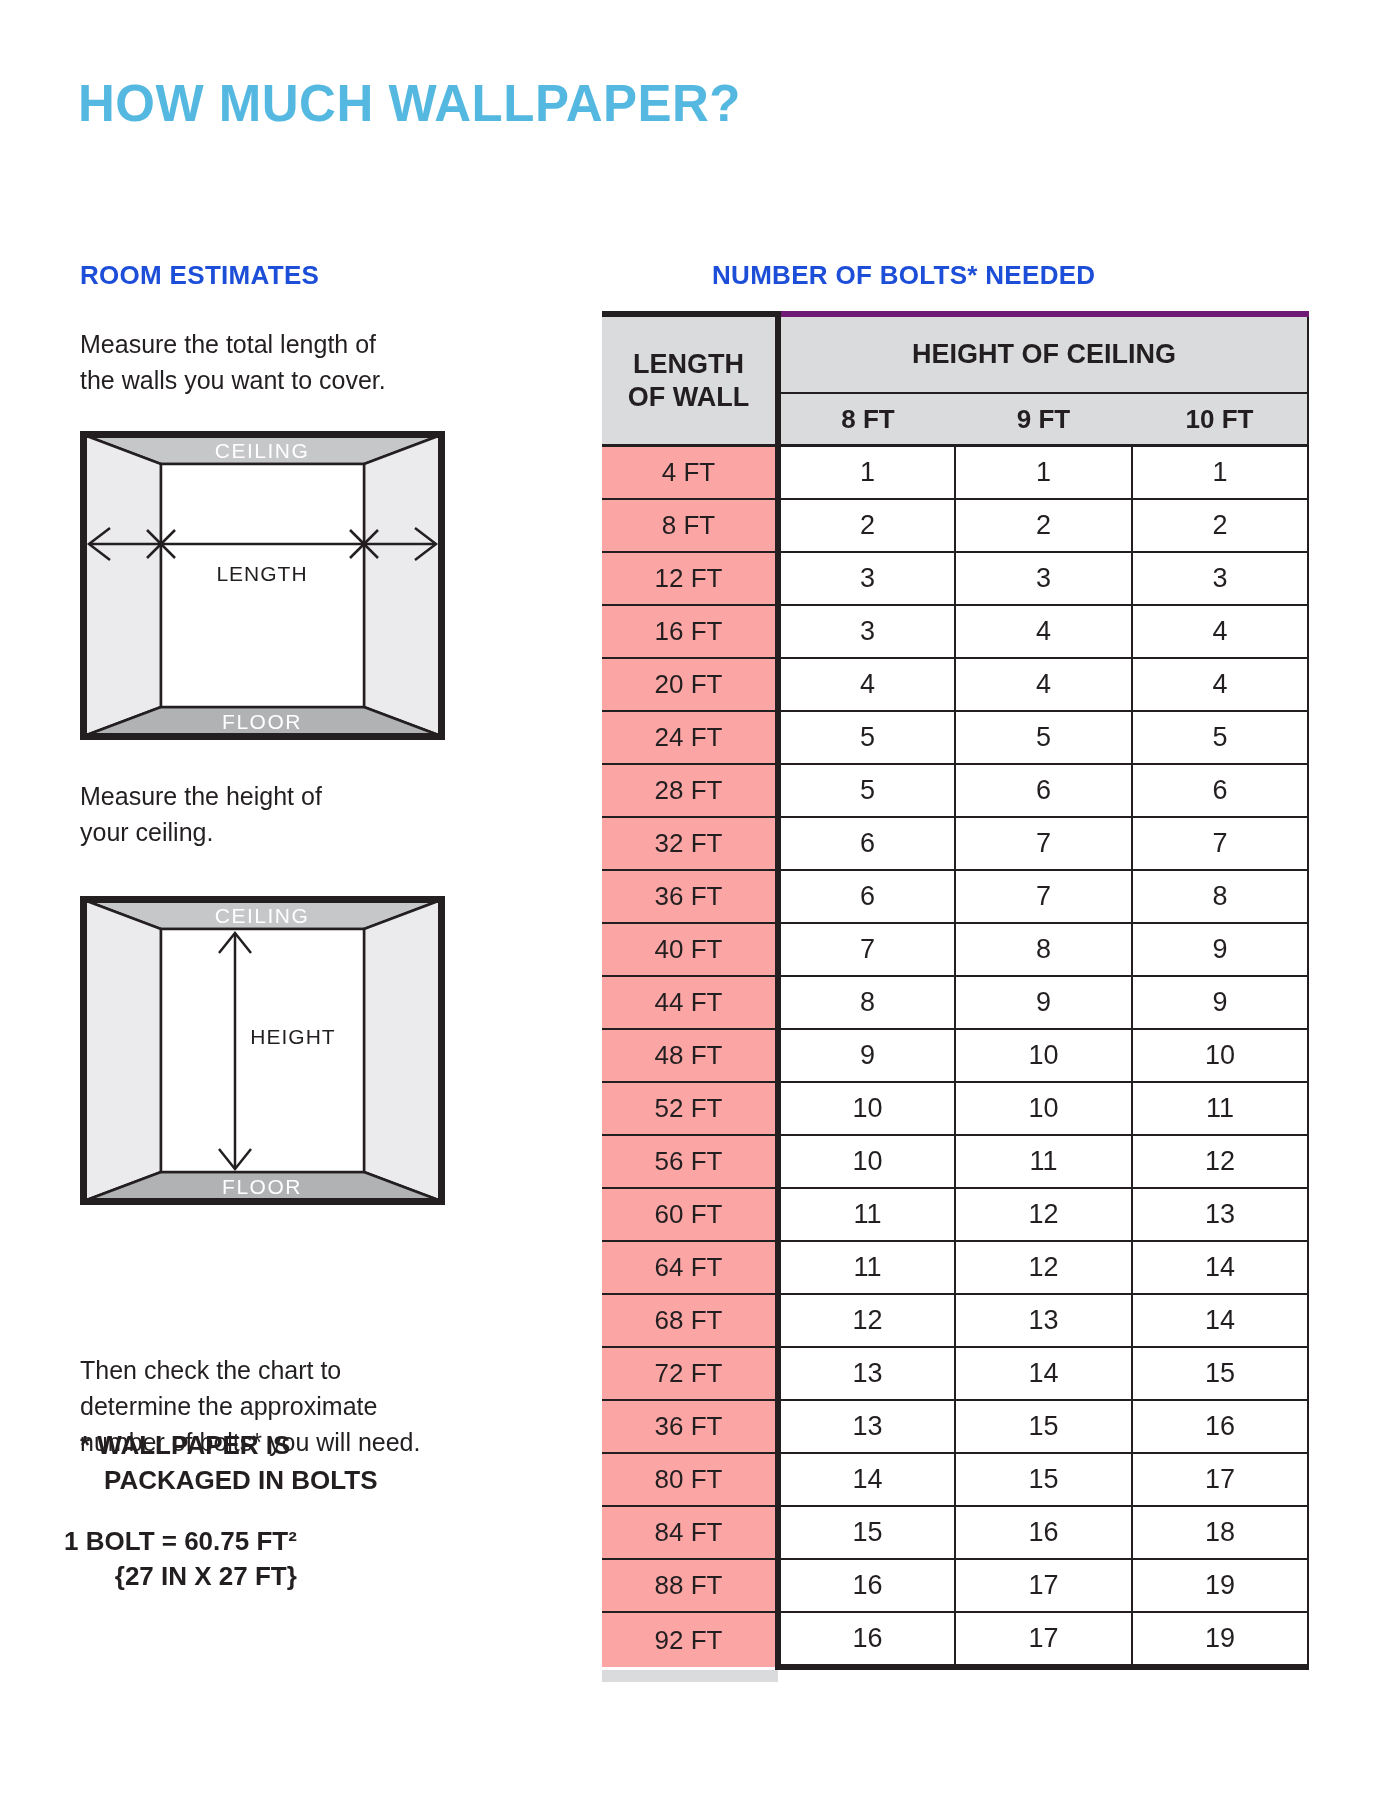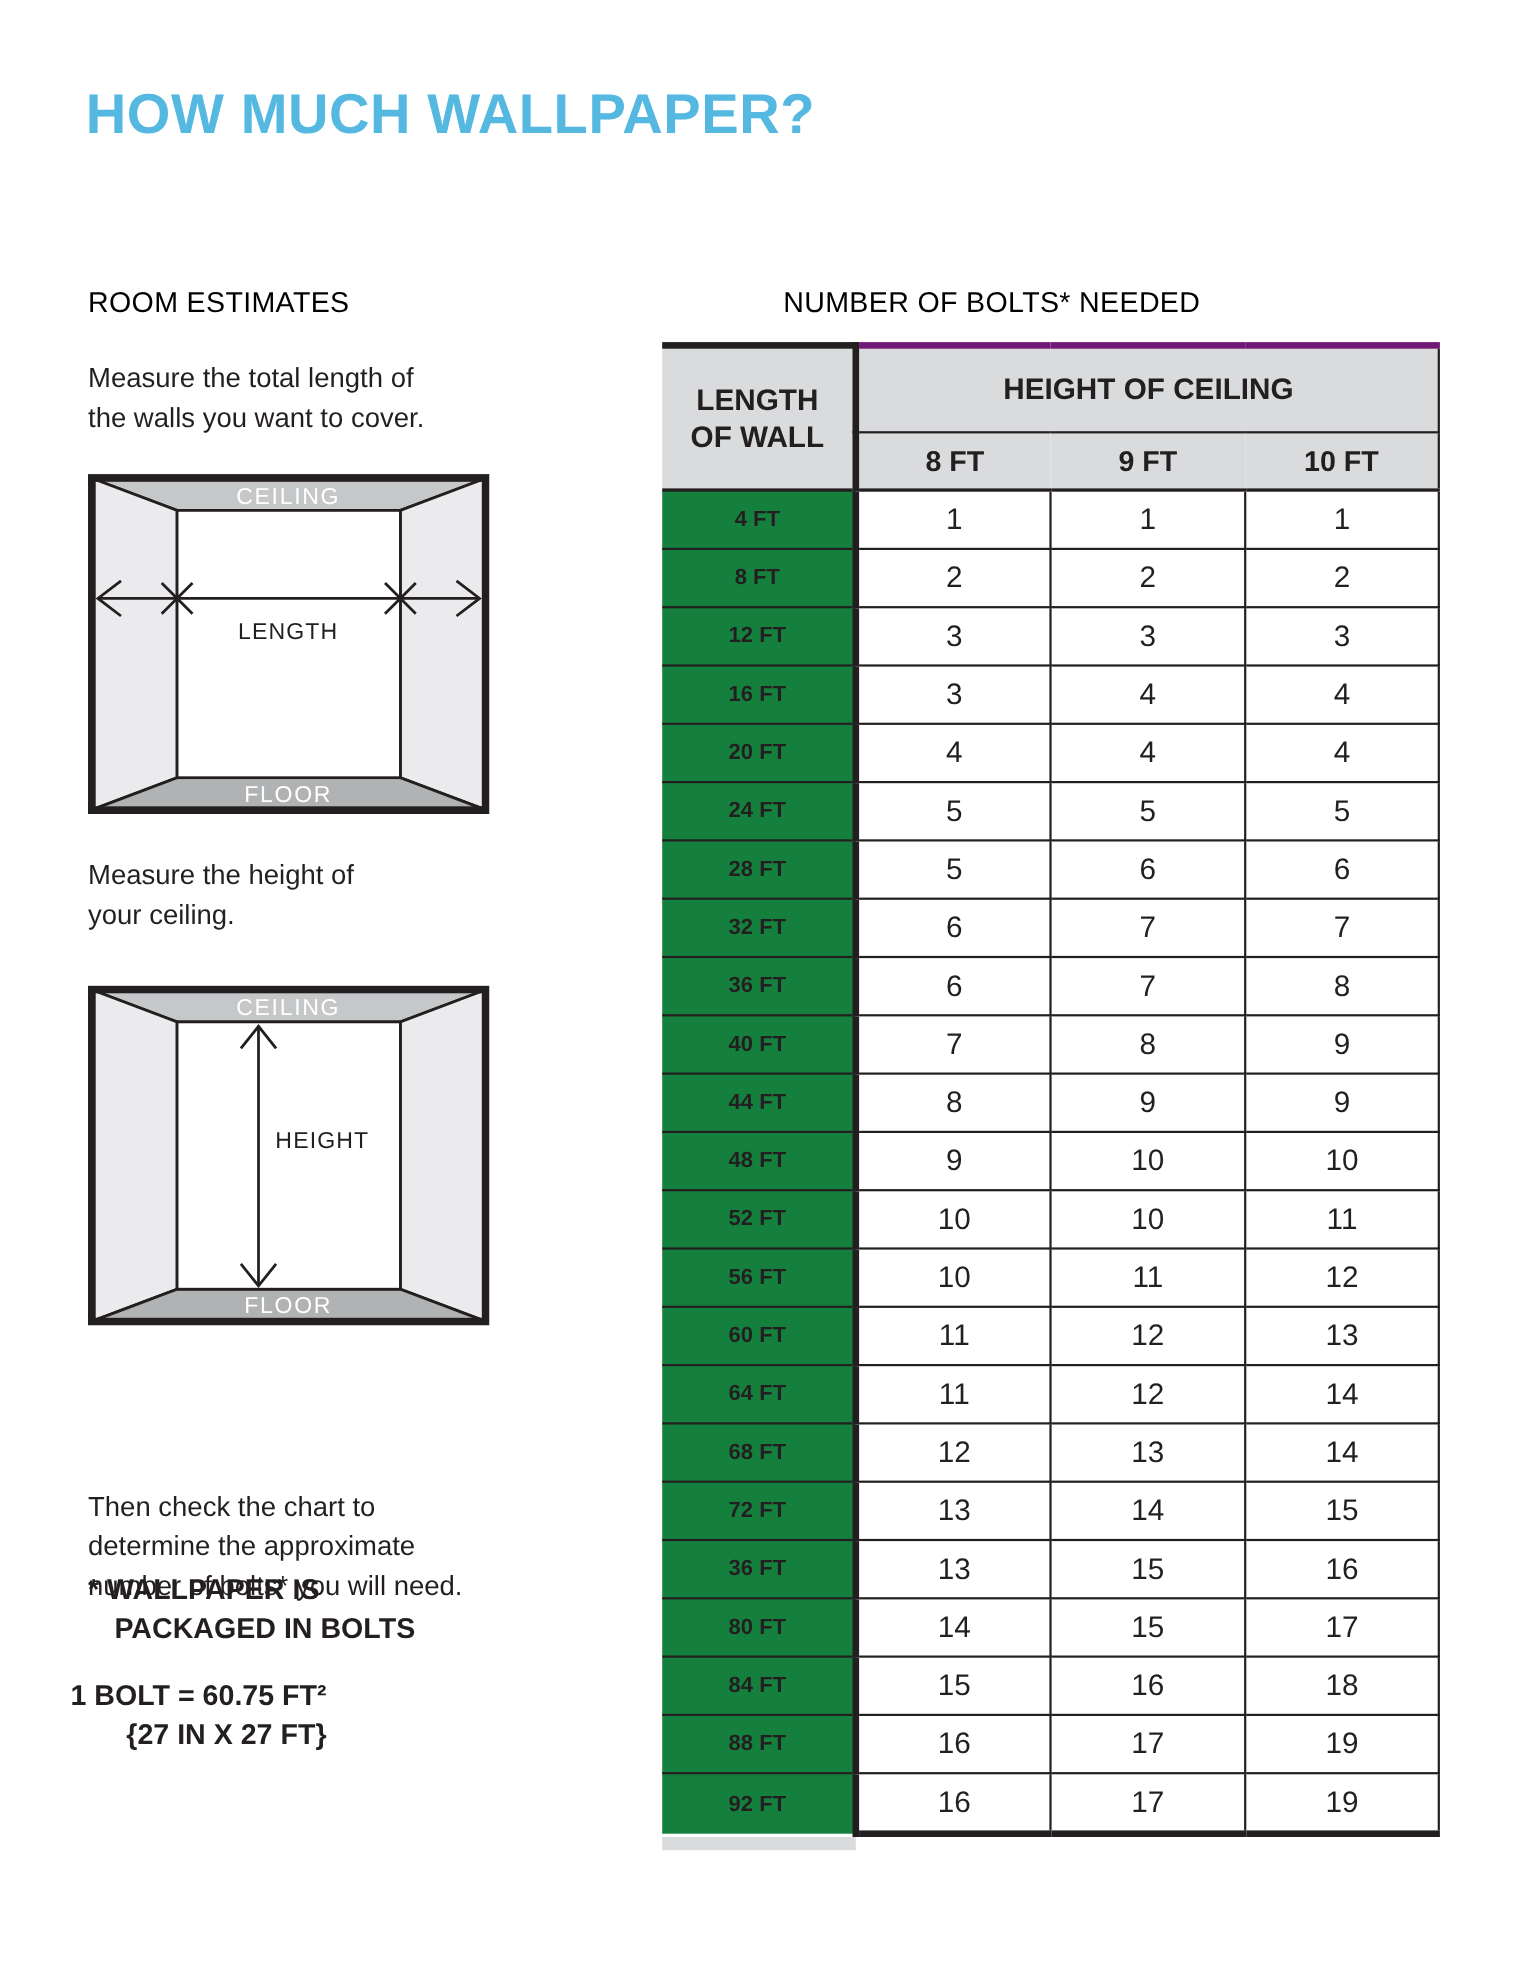--- a/index.html
+++ b/index.html
@@ -5,22 +5,22 @@
   html,body { margin:0; padding:0; background:#ffffff; }
   .page {
     position:relative; width:1391px; height:1800px; background:#ffffff;
     font-family:"Liberation Sans", sans-serif; color:#231F20; overflow:hidden;padding-left:29px;
   }
   .title {
     position:absolute; left:78px; top:74px; margin:0;
     font-size:51px; font-weight:bold; color:#54B8E0; letter-spacing:0.5px;
   }
   .section-heading {
-    position:absolute; margin:0; font-size:26px; font-weight:normal;
-    color:#000000; letter-spacing:0.3px;
+    position:absolute; margin:0; font-size:26px; font-weight:bold;
+    color:#1d4ed8; letter-spacing:0.3px;
   }
   #room-heading  { left:80px;  top:260px; }
   #table-heading { left:712px; top:260px; }
   .step {
     position:absolute; left:80px; margin:0; font-size:25px; line-height:36px;
     white-space:pre-line; color:#231F20;
   }
   #step1 { top:326px; }
   #step2 { top:778px; }
   #step3 { top:1304px;margin-top:48px; }
@@ -49,23 +49,23 @@
     border-bottom:3px solid #231F20; border-left:none;
     font-size:27px; font-weight:bold; white-space:pre-line; line-height:33px;
   }
   th.group {
     border-top:6px solid #701a75; border-bottom:2px solid #231F20;
     border-right:2px solid #231F20; font-size:27px; font-weight:bold; height:75px;
   }
   th.sub { border-bottom:3px solid #231F20; font-size:26px; font-weight:bold; height:50px; }
   th.sub:last-child { border-right:2px solid #231F20; }
   tbody th.row-label {
-    background:#15803d; border-top:2px solid #231F20; border-bottom:2px solid #231F20;
+    background:#fca5a5; border-top:2px solid #231F20; border-bottom:2px solid #231F20;
     border-right:6px solid #231F20; border-left:none;
-    font-size:20px; font-weight:bold; height:51px;
+    font-size:26px; font-weight:normal; height:51px;
   }
   tbody td {
     border:2px solid #231F20; background:#ffffff;
     font-size:27px; font-weight:normal; height:51px;
   }
   tbody tr:last-child th.row-label { border-bottom:none; }
   tbody tr:last-child td { border-bottom:6px solid #231F20; }
   .gray-tail { width:176px; height:12px; background:#DADBDD; }
 </style>
 </head>

